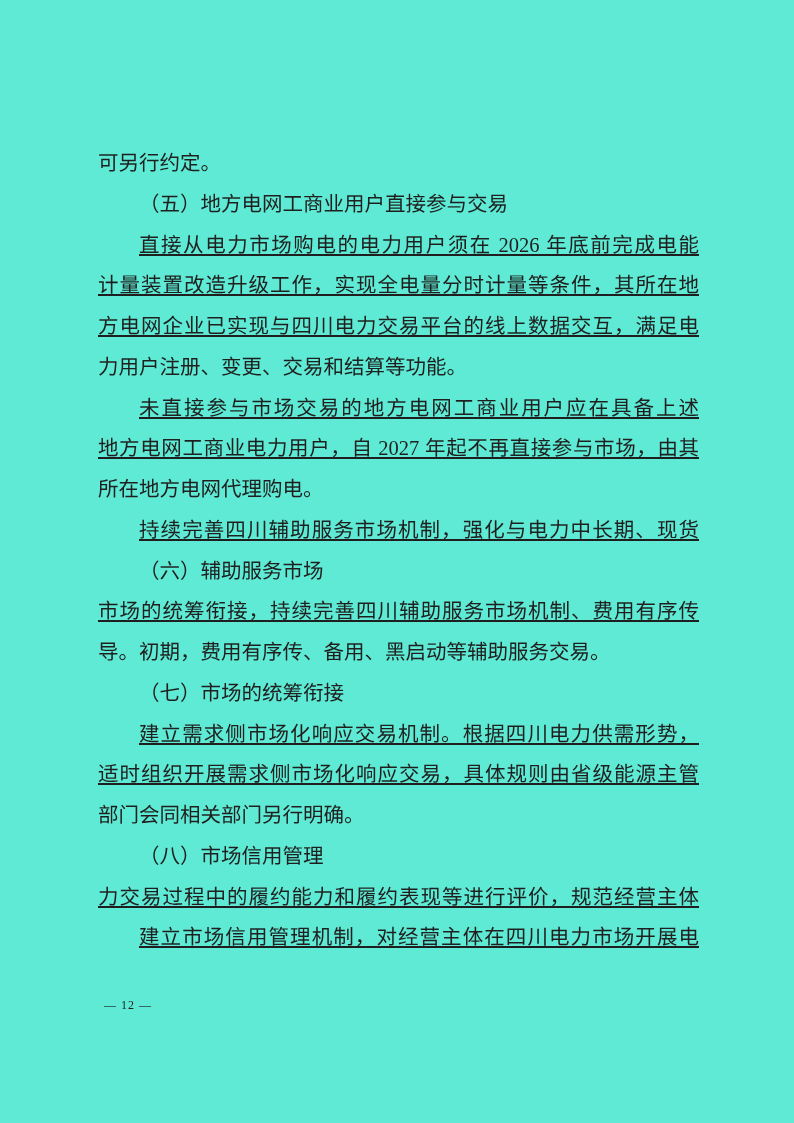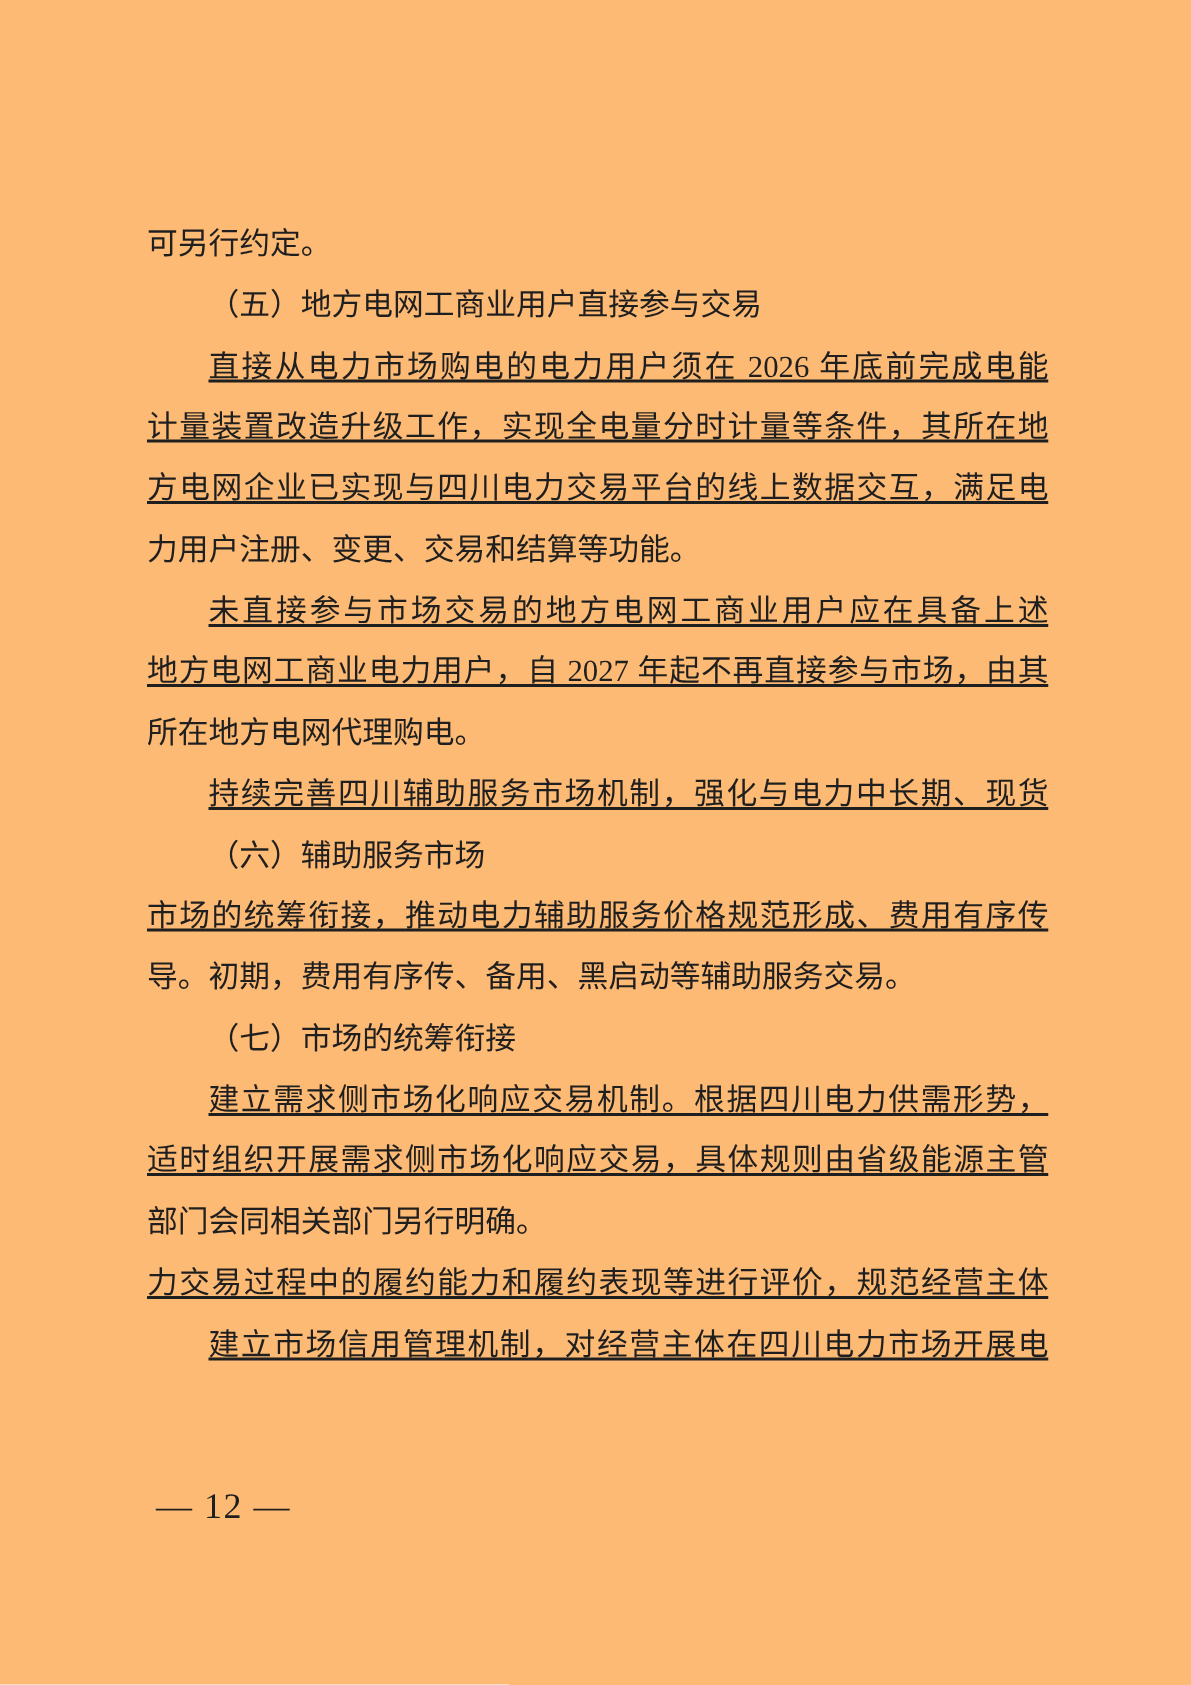--- a/index.html
+++ b/index.html
@@ -5,21 +5,21 @@
   html, body {
     margin: 0;
     padding: 0;
     background: #ffffff;
   }
   .page {
     position: relative;
     width: 794px;
     height: 1123px;
     margin: 0 auto;
-    background: #fdba74;
+    background: #5eead4;
     color: #1f1f1f;
     font-family: "Liberation Serif", "DejaVu Serif", serif;
     overflow: hidden;
   }
   .text-block {
     position: absolute;
     left: 98px;
     top: 143px;
     width: 601px;
   }
@@ -40,44 +40,45 @@
   }
   .line.heading {
     font-weight: 400;
   }
   .page-footer {
     position: absolute;
     left: 104px;
     top: 992px;
     height: 26px;
     line-height: 26px;
-    font-size: 24px;
+    font-size: 12px;
     letter-spacing: 1px;
     color: #1f1f1f;
   }
 </style>
 </head>
 <body>
 
 <div class="page">
   <div class="text-block">
       <div class="line">可另行约定。</div>
       <div class="line heading indent">（五）地方电网工商业用户直接参与交易</div>
       <div class="line indent justify">直接从电力市场购电的电力用户须在 2026 年底前完成电能</div>
       <div class="line justify">计量装置改造升级工作，实现全电量分时计量等条件，其所在地</div>
       <div class="line justify">方电网企业已实现与四川电力交易平台的线上数据交互，满足电</div>
       <div class="line">力用户注册、变更、交易和结算等功能。</div>
       <div class="line indent justify">未直接参与市场交易的地方电网工商业用户应在具备上述</div>
       <div class="line justify">地方电网工商业电力用户，自 2027 年起不再直接参与市场，由其</div>
       <div class="line">所在地方电网代理购电。</div>
       <div class="line indent justify">持续完善四川辅助服务市场机制，强化与电力中长期、现货</div>
       <div class="line heading indent">（六）辅助服务市场</div>
-      <div class="line justify">市场的统筹衔接，推动电力辅助服务价格规范形成、费用有序传</div>
+      <div class="line justify">市场的统筹衔接，持续完善四川辅助服务市场机制、费用有序传</div>
       <div class="line">导。初期，费用有序传、备用、黑启动等辅助服务交易。</div>
       <div class="line heading indent">（七）市场的统筹衔接</div>
       <div class="line indent justify">建立需求侧市场化响应交易机制。根据四川电力供需形势，</div>
       <div class="line justify">适时组织开展需求侧市场化响应交易，具体规则由省级能源主管</div>
       <div class="line">部门会同相关部门另行明确。</div>
+      <div class="line heading indent">（八）市场信用管理</div>
       <div class="line justify">力交易过程中的履约能力和履约表现等进行评价，规范经营主体</div>
       <div class="line indent justify">建立市场信用管理机制，对经营主体在四川电力市场开展电</div>
     </div>
   <div class="page-footer">— 12 —</div>
 </div>
 
 </body></html>

